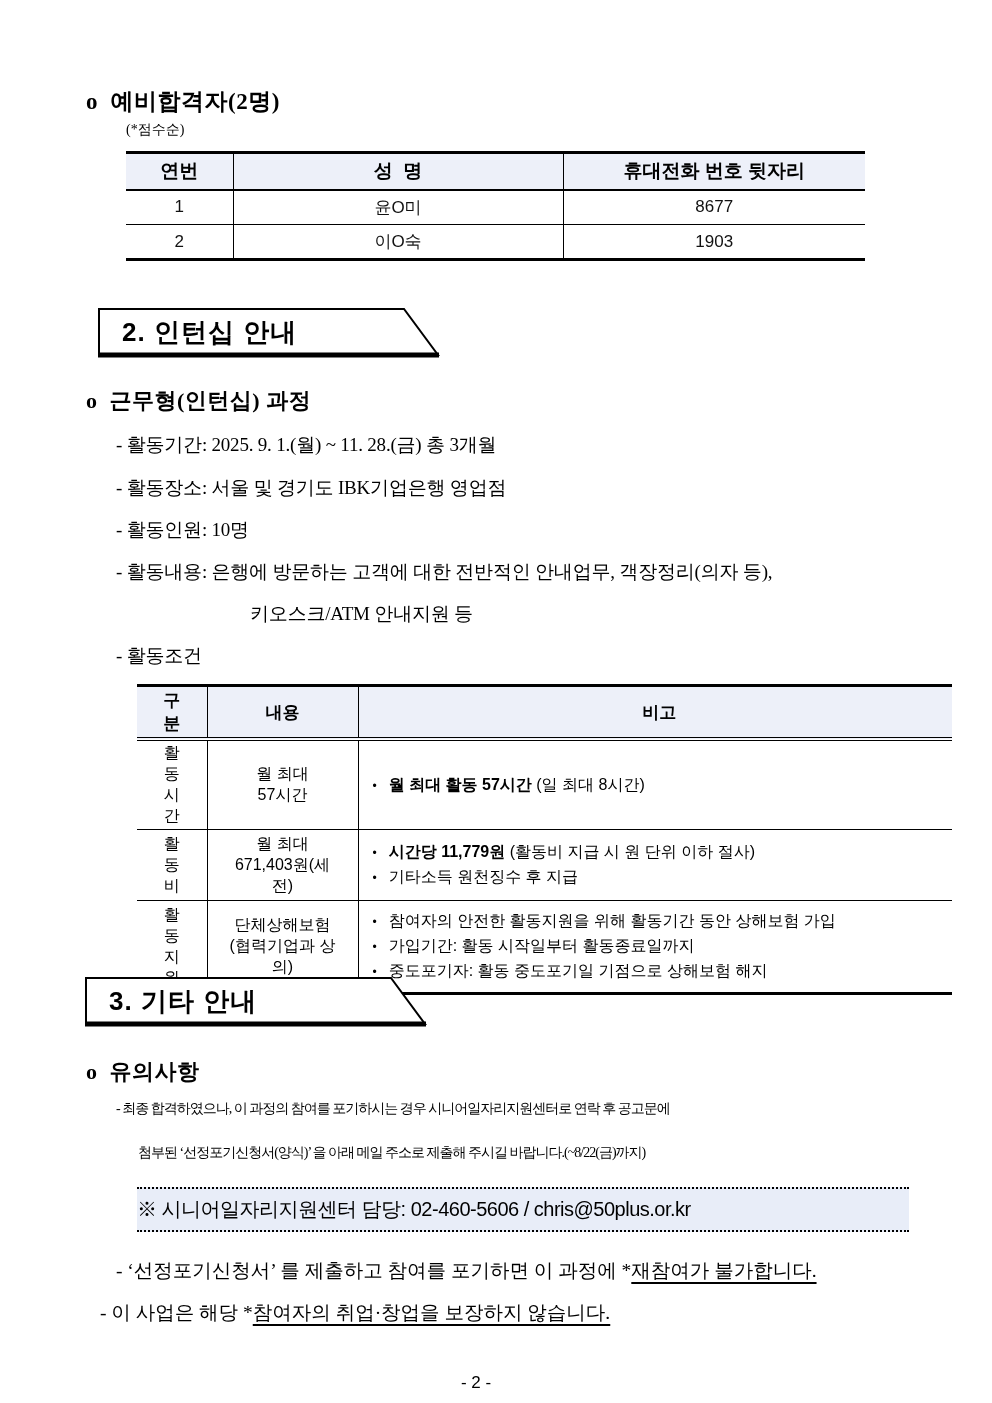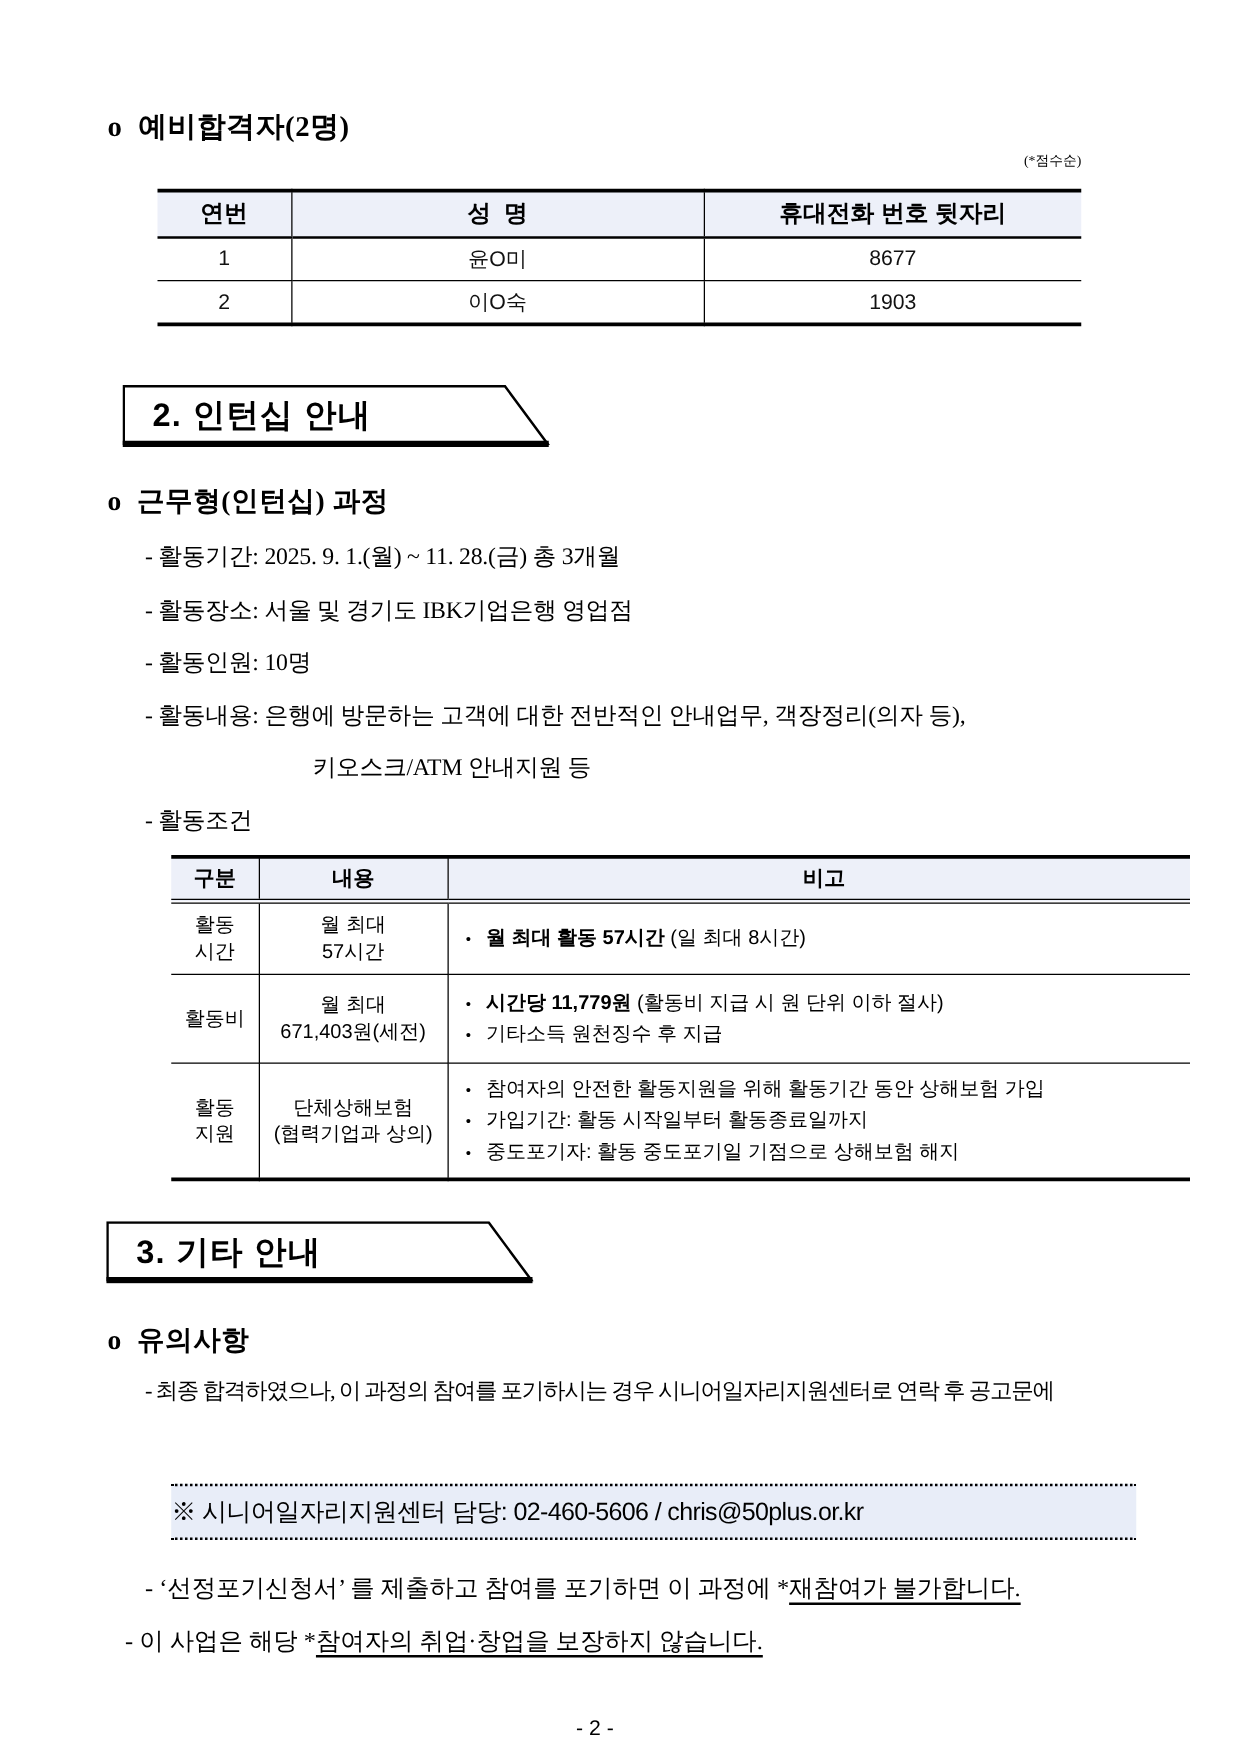--- a/index.html
+++ b/index.html
@@ -23,22 +23,21 @@
     letter-spacing: 0.5px;
     white-space: pre-wrap;
   }
   .sub-bullet {
     font-size: 22px;
     font-weight: 600;
     letter-spacing: 0.5px;
     white-space: pre-wrap;
   }
   .sort-note {
-    font-size: 11px;
-    text-align: right;
+    font-size: 14px;
     font-family: "Liberation Serif", serif;
   }
 
   
   .banner { width: 342px; height: 50px; }
   .banner svg { position: absolute; left: 0; top: 0; }
   .banner .banner-label {
     position: absolute;
     left: 24px; top: 0;
     height: 48px;
@@ -56,21 +55,21 @@
     font-family: "Liberation Sans", sans-serif;
     border-left: hidden;
     border-right: hidden;
     border-top: 3px solid #000;
     border-bottom: 3px solid #000;
   }
   table.doc-table th, table.doc-table td {
     border: 1px solid #000;
     text-align: center;
     vertical-align: middle;
-    padding: 2px 4px;
+    padding: 2px 20px;
   }
   table.doc-table th {
     background: #edf0f9;
     font-weight: bold;
     white-space: pre-wrap;
   }
   #table-reserve { width: 739px; }
   #table-reserve th { height: 37px; font-size: 19px; border-bottom: 2px solid #000; }
   #table-reserve td { height: 35px; font-size: 17px; font-weight: normal; color: #111; }
 
@@ -89,21 +88,21 @@
     white-space: nowrap;
     text-align: right;
   }
 
   
   .notice-line {
     font-size: 19.5px;
     white-space: nowrap;
   }
   .notice-compressed {
-    font-size: 18px;
+    font-size: 14px;
     letter-spacing: -1px;
     white-space: nowrap;
   }
   .u {
     text-decoration: underline;
     text-underline-offset: 5px;
     text-decoration-thickness: 1.5px;
   }
   .contact-box {
     width: 772px;
@@ -247,20 +246,21 @@
     <svg width="342" height="50" viewBox="0 0 342 50">
       <polygon points="1,1 306,1 340,47 1,47" fill="#ffffff" stroke="#000000" stroke-width="2"></polygon>
       <line x1="0" y1="47" x2="341" y2="47" stroke="#000000" stroke-width="5"></line>
     </svg>
     <span class="banner-label">3. 기타 안내</span>
   </div>
 
   <div class="abs sub-bullet" style="left:86px; top:1057px;">o  유의사항</div>
 
   <div class="abs notice-compressed" style="left:116px; top:1100px;">- 최종 합격하였으나, 이 과정의 참여를 포기하시는 경우 시니어일자리지원센터로 연락 후 공고문에</div>
+  <div class="abs notice-compressed" style="left:138px; top:1144px;">첨부된 ‘선정포기신청서(양식)’ 을 아래 메일 주소로 제출해 주시길 바랍니다.(~8/22(금)까지)</div>
 
   <div class="abs contact-box" style="left:137px; top:1187px;">
     <span>※ 시니어일자리지원센터 담당: 02-460-5606 / chris@50plus.or.kr</span>
   </div>
 
   <div class="abs notice-line" style="left:116px; top:1257px;">
     <span>- ‘선정포기신청서’ 를 제출하고 참여를 포기하면 이 과정에 *</span><span class="u">재참여가 불가합니다.</span>
   </div>
   <div class="abs notice-line" style="left:100px; top:1299px;">
     <span>- 이 사업은 해당 *</span><span class="u">참여자의 취업·창업을 보장하지 않습니다.</span>

